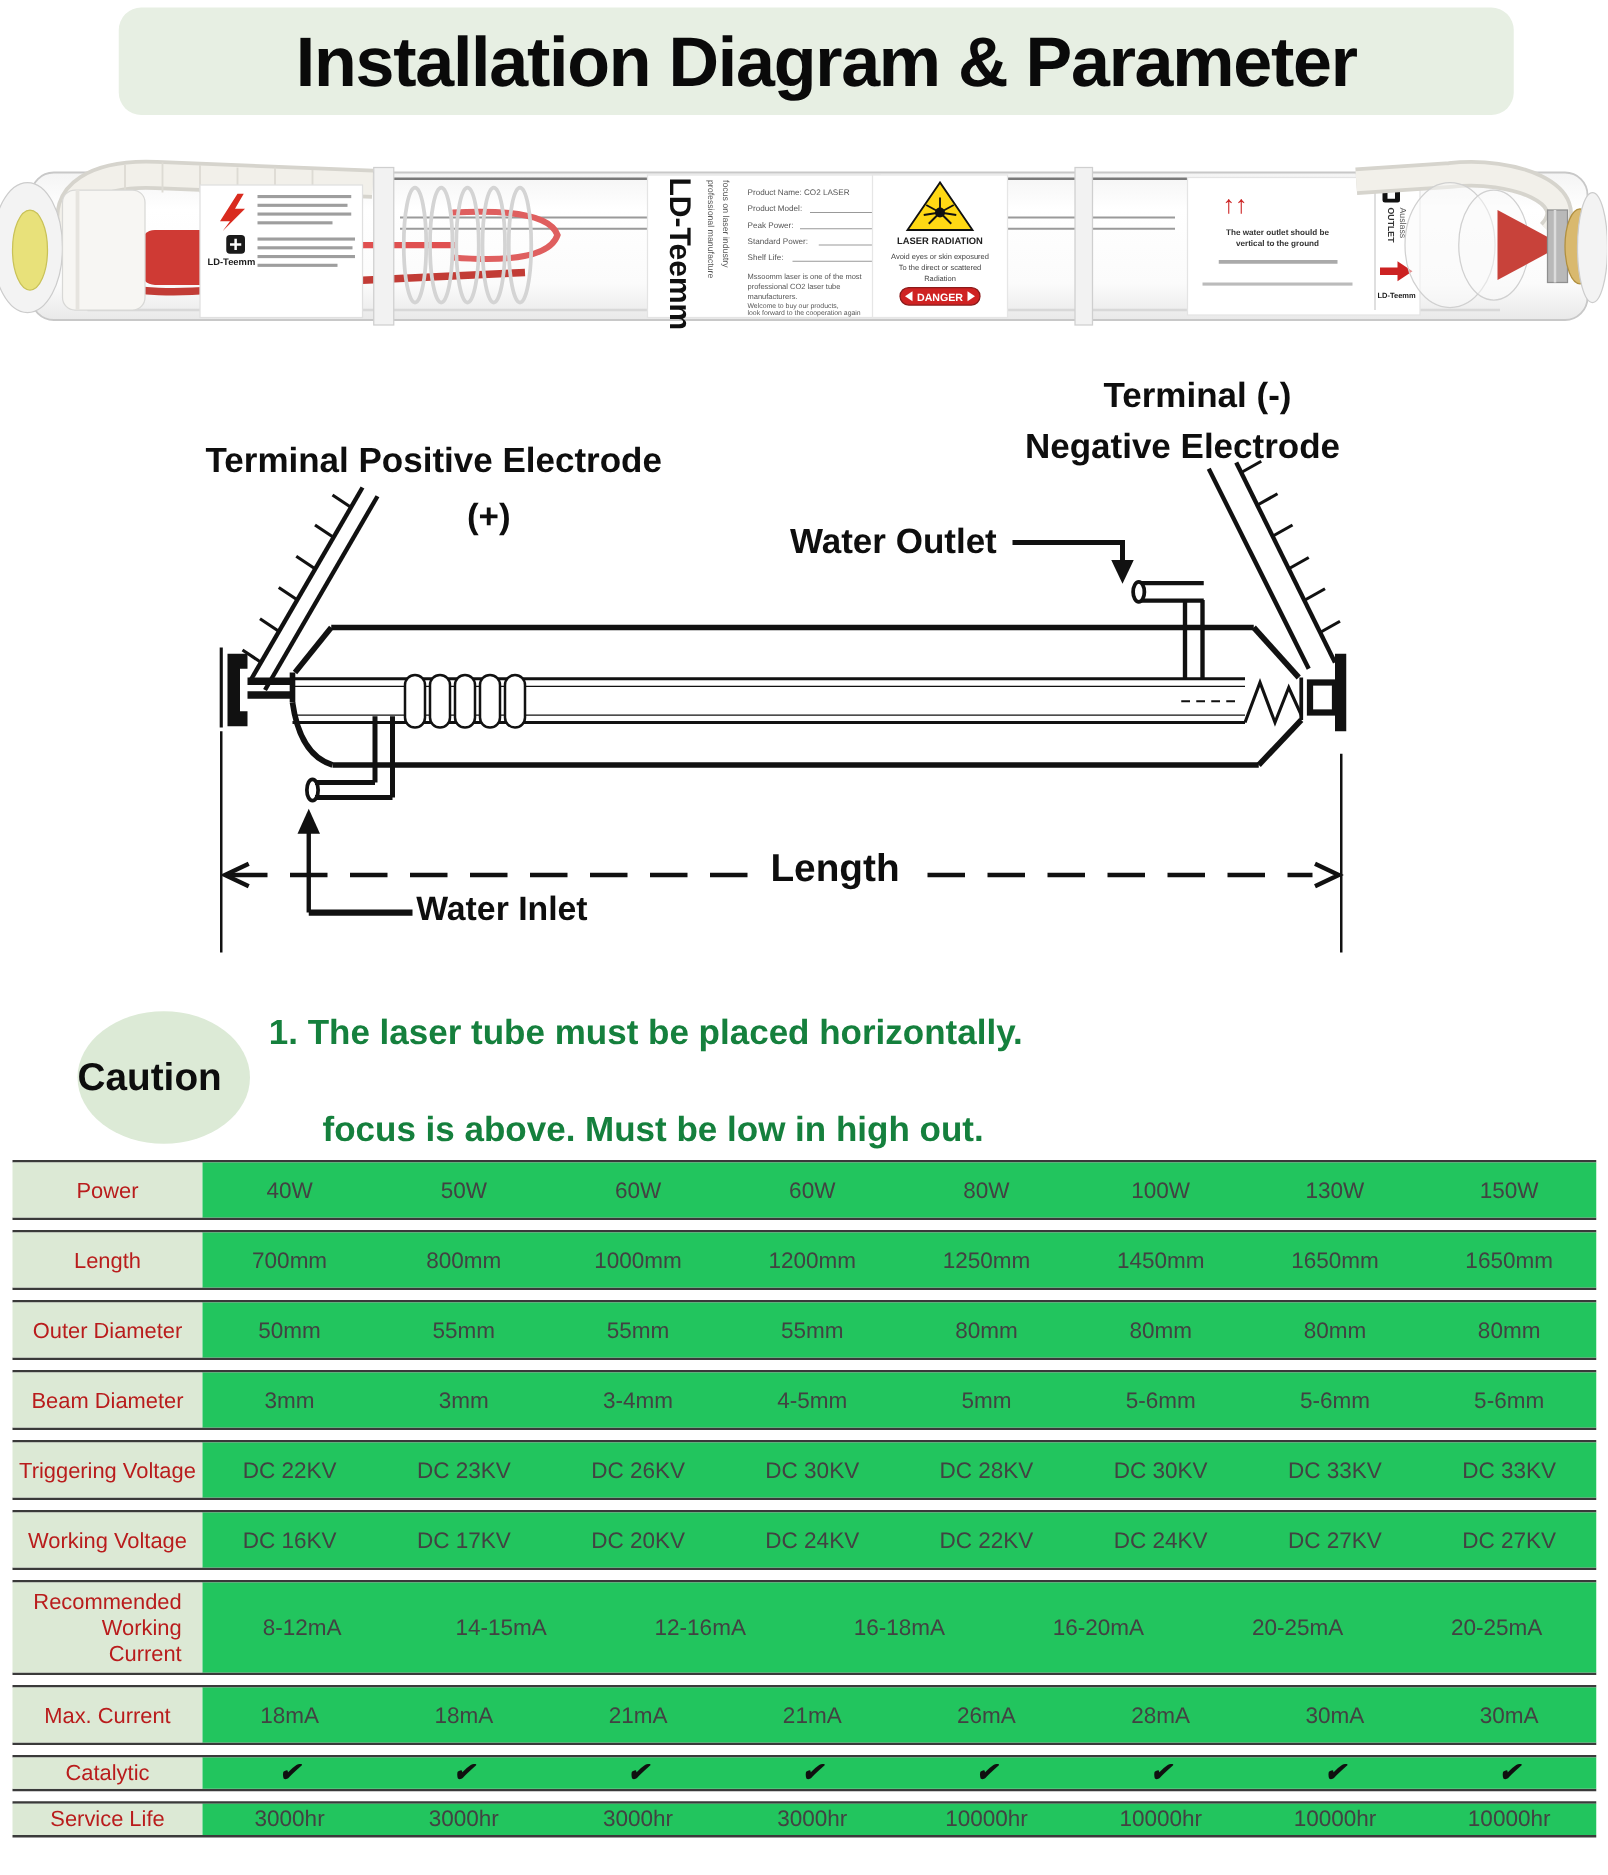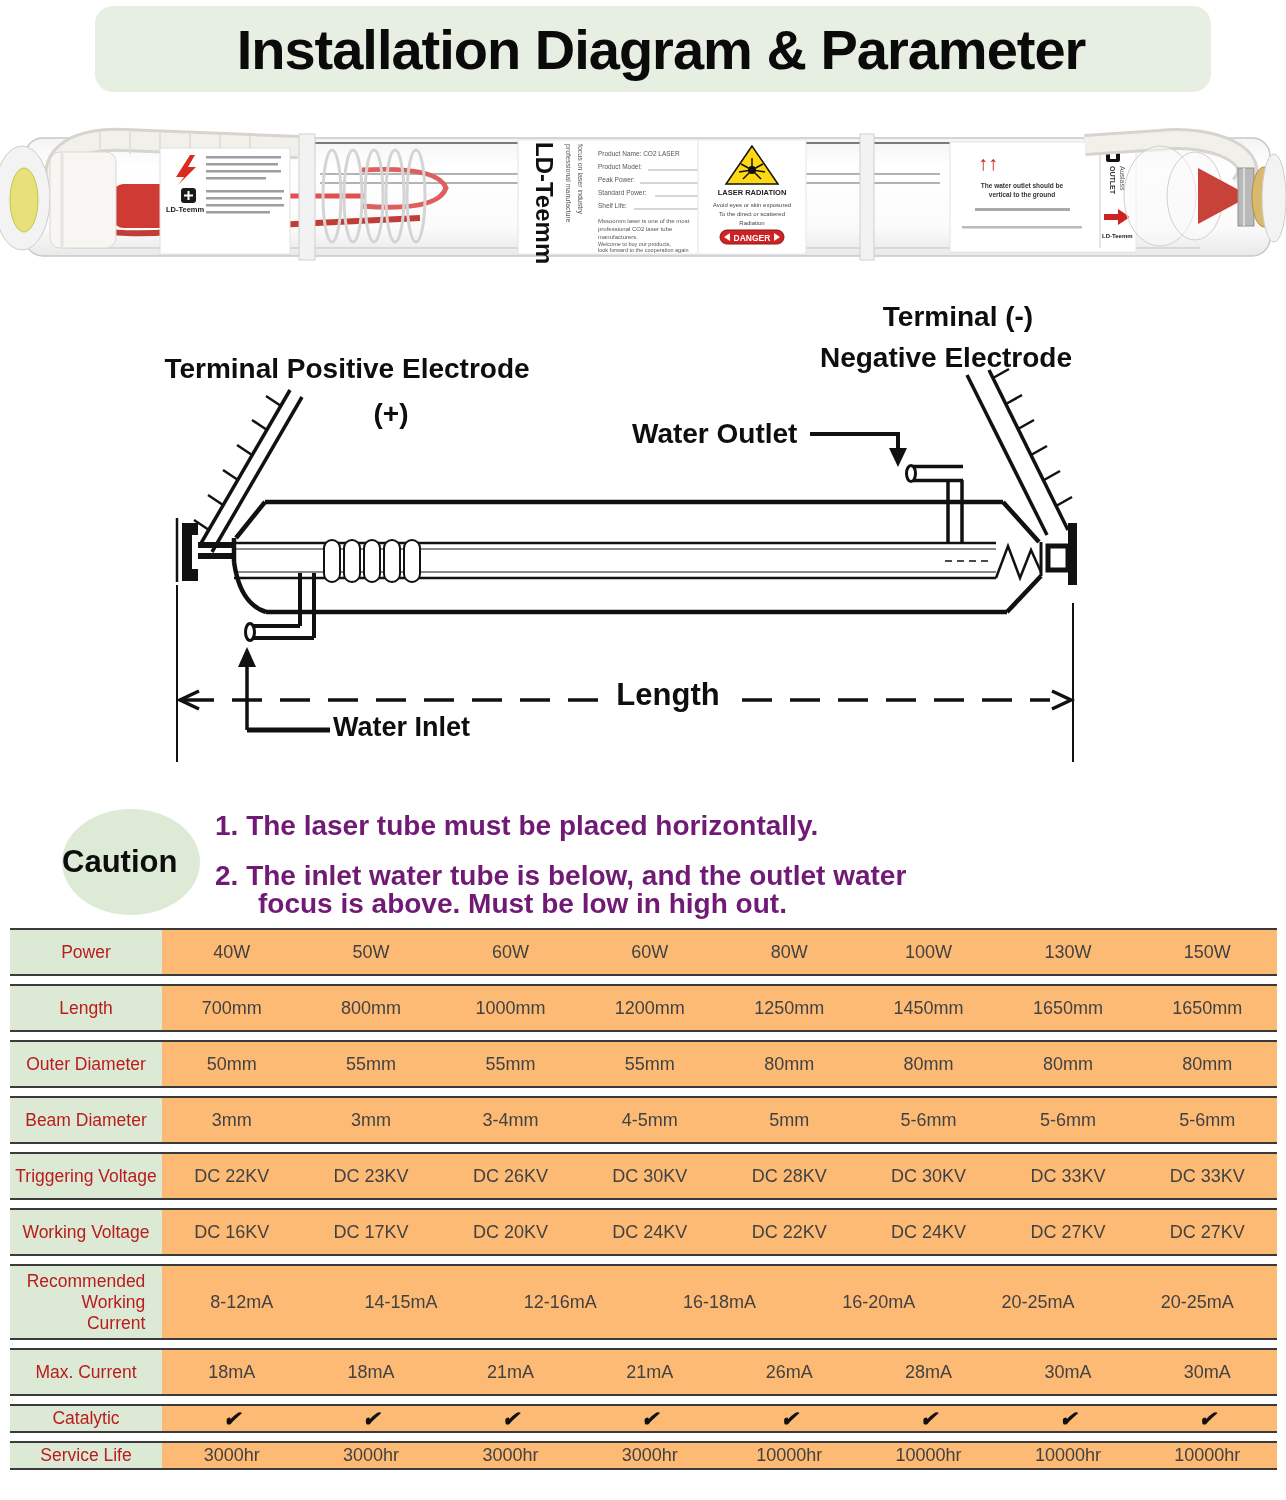--- a/index.html
+++ b/index.html
@@ -11,35 +11,35 @@
   .banner h1{margin:0;font-size:56px;font-weight:bold;color:#0a0a0a;letter-spacing:-1px;}
   
   .photo-svg{position:absolute;left:0;top:126px;width:1286px;height:144px;}
   .diagram-svg{position:absolute;left:0;top:290px;width:1286px;height:510px;}
   svg text{font-family:"Liberation Sans",sans-serif;}
   .dg-label{font-weight:bold;fill:#0e0e0e;}
   
   .caution-badge{position:absolute;left:62px;top:809px;width:138px;height:106px;background:#dcead6;
                  border-radius:50%;display:flex;align-items:center;}
   .caution-badge span{font-size:31px;font-weight:bold;color:#0d0d0d;}
-  .caution-line{position:absolute;font-size:28px;font-weight:bold;color:#701a75;white-space:nowrap;}
+  .caution-line{position:absolute;font-size:28px;font-weight:bold;color:#15803d;white-space:nowrap;}
   #caut1{left:215px;top:810px;}
   #caut2a{left:215px;top:860px;}
   #caut2b{left:258px;top:888px;}
   
   .spec-table{position:absolute;left:10px;top:928px;width:1267px;}
   .t-row{display:flex;border-top:2px solid #3a3a3a;border-bottom:2px solid #3a3a3a;
          margin-bottom:8px;height:48px;box-sizing:border-box;}
   .t-row.tall{height:76px;}
   .t-row.short{height:29px;}
   .t-label{width:152px;background:#dce9d5;display:flex;align-items:center;justify-content:center;
            font-size:17.5px;color:#b91c1c;text-align:right;line-height:1.2;white-space:nowrap;
            flex-shrink:0;}
   .t-row.tall .t-label{white-space:normal;padding:0 20px;box-sizing:border-box;}
-  .t-cells{flex:1;display:flex;background:#fdba74;}
+  .t-cells{flex:1;display:flex;background:#22c55e;}
   .t-cell{flex:1;display:flex;align-items:center;justify-content:center;font-size:18px;color:#424242;}
   .t-cell.check{font-size:21px;font-weight:bold;color:#101010;font-style:italic;}
 </style>
 </head>
 <body>
 
 <div id="canvas">
 
   <div class="banner">
     <h1>Installation Diagram &amp; Parameter</h1>
@@ -293,21 +293,20 @@
       <line x1="742" y1="410" x2="1050" y2="410" stroke-width="3.5" stroke-dasharray="30 18"></line>
       <path d="M199,401 L180,410 L199,419" stroke-width="3.5"></path>
       <path d="M1052,401 L1071,410 L1052,419" stroke-width="3.5"></path>
     </g>
   </svg>
 
   <div class="caution-badge">
     <span>Caution</span>
   </div>
   <div id="caut1" class="caution-line">1. The laser tube must be placed horizontally.</div>
-  <div id="caut2a" class="caution-line">2. The inlet water tube is below, and the outlet water</div>
   <div id="caut2b" class="caution-line">focus is above. Must be low in high out.</div>
 
   <div class="spec-table">
     <div class="t-row">
       <div class="t-label">Power</div>
       <div class="t-cells">
           <div class="t-cell">40W</div>
           <div class="t-cell">50W</div>
           <div class="t-cell">60W</div>
           <div class="t-cell">60W</div>

